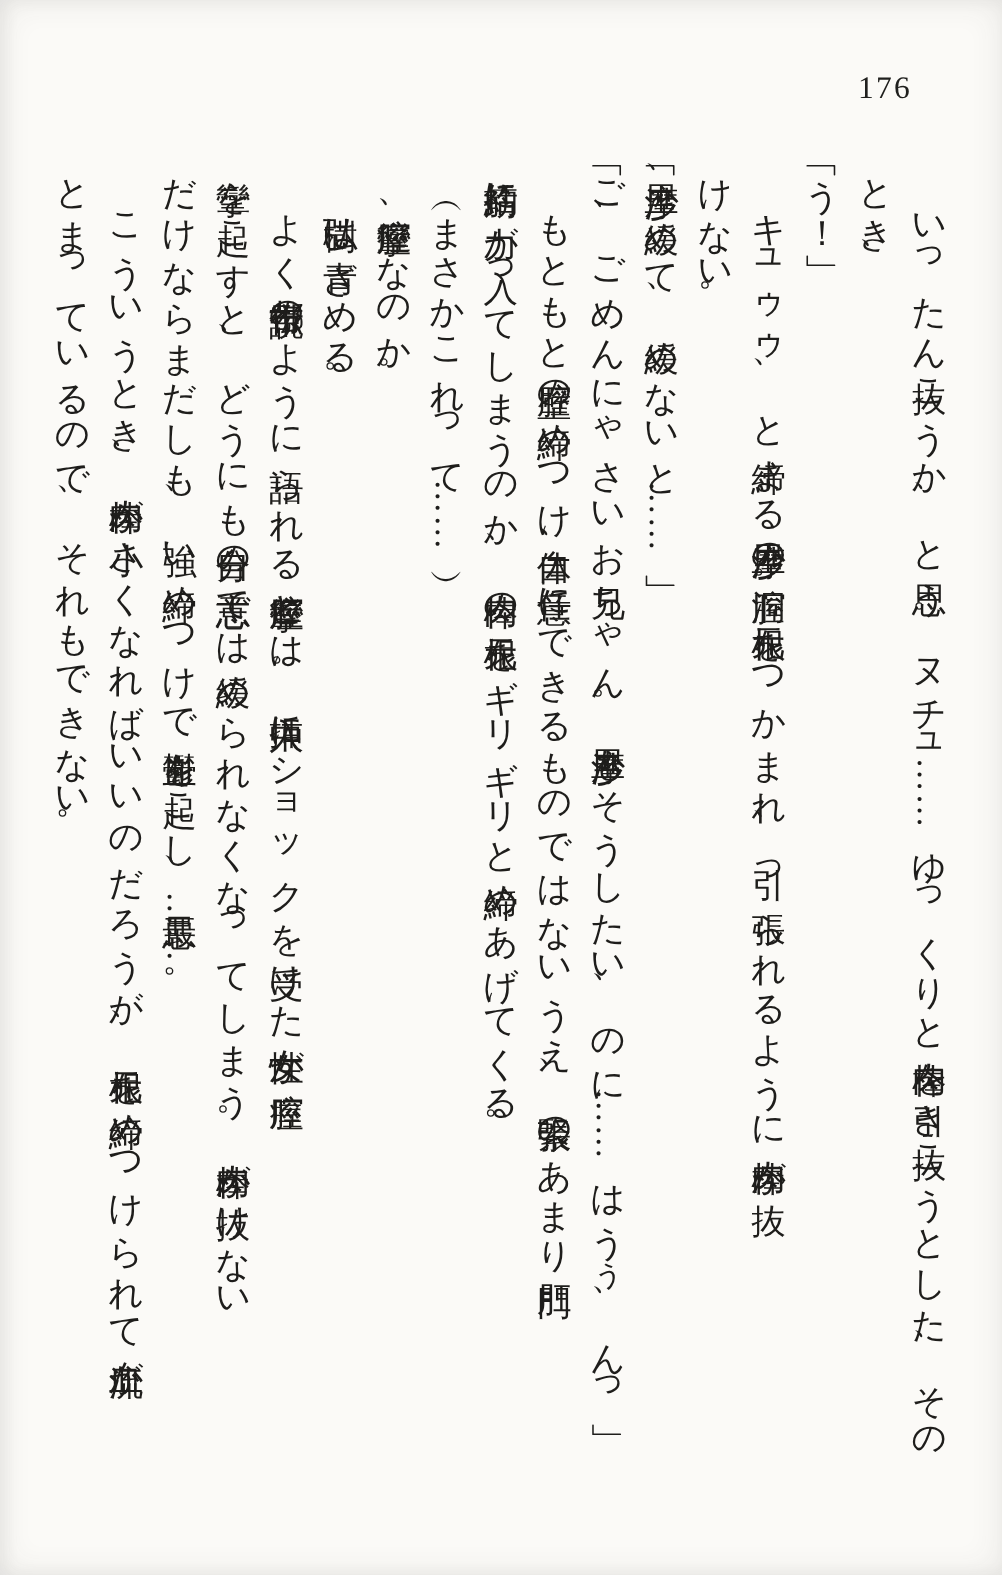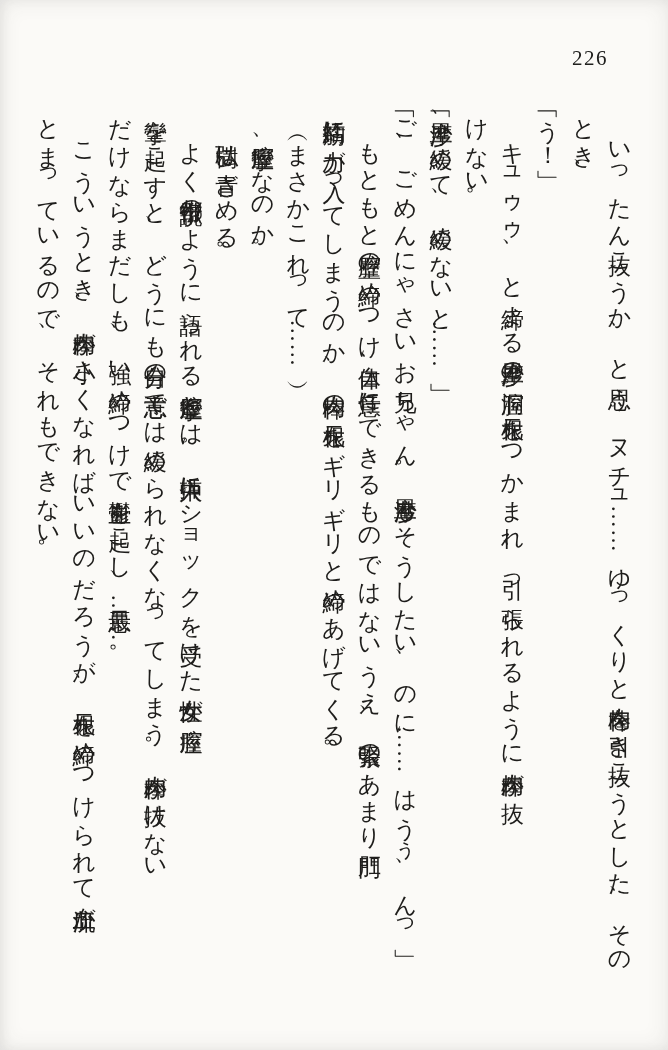--- a/index.html
+++ b/index.html
@@ -44,21 +44,21 @@
   }
   .text-column {
     line-height: 35.7px;
     white-space: nowrap;
   }
 </style>
 </head>
 <body>
 
 <div class="page">
-  <div class="page-number">226</div>
+  <div class="page-number">176</div>
   <div class="text-block">
       <div class="text-column">　いったん抜こうか、と思う。ヌチュ……ゆっくりと肉棒を引き抜こうとした、その</div>
       <div class="text-column">とき、</div>
       <div class="text-column">「う！」</div>
       <div class="text-column">　キュゥゥ、と締まる摩里沙の膣洞。根元をつかまれ、引っ張られるように肉棒が抜</div>
       <div class="text-column">けない。</div>
       <div class="text-column">「摩里沙、緩めて、緩めないと……」</div>
       <div class="text-column">「ご、ごめんにゃさいお兄ちゃん。摩里沙もそうしたい、のに……はうぅ、んっ」</div>
       <div class="text-column">　もともと膣壁の締めつけ自体、任意にできるものではないうえ、緊張のあまり肛門</div>
       <div class="text-column">括約筋に力が入ってしまうのか、肉棒の根元をギリギリと締めあげてくる。</div>

